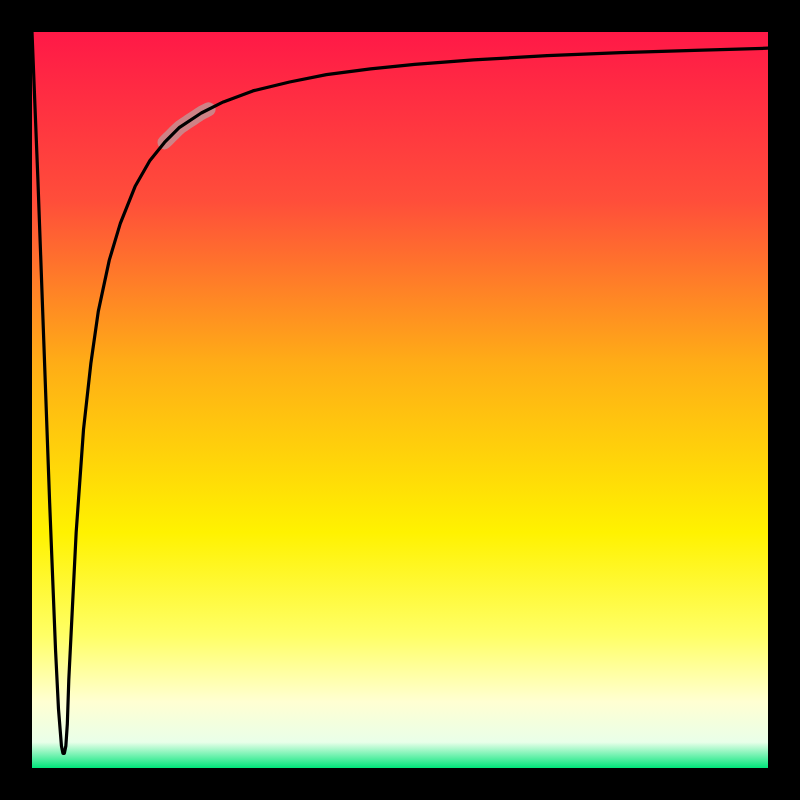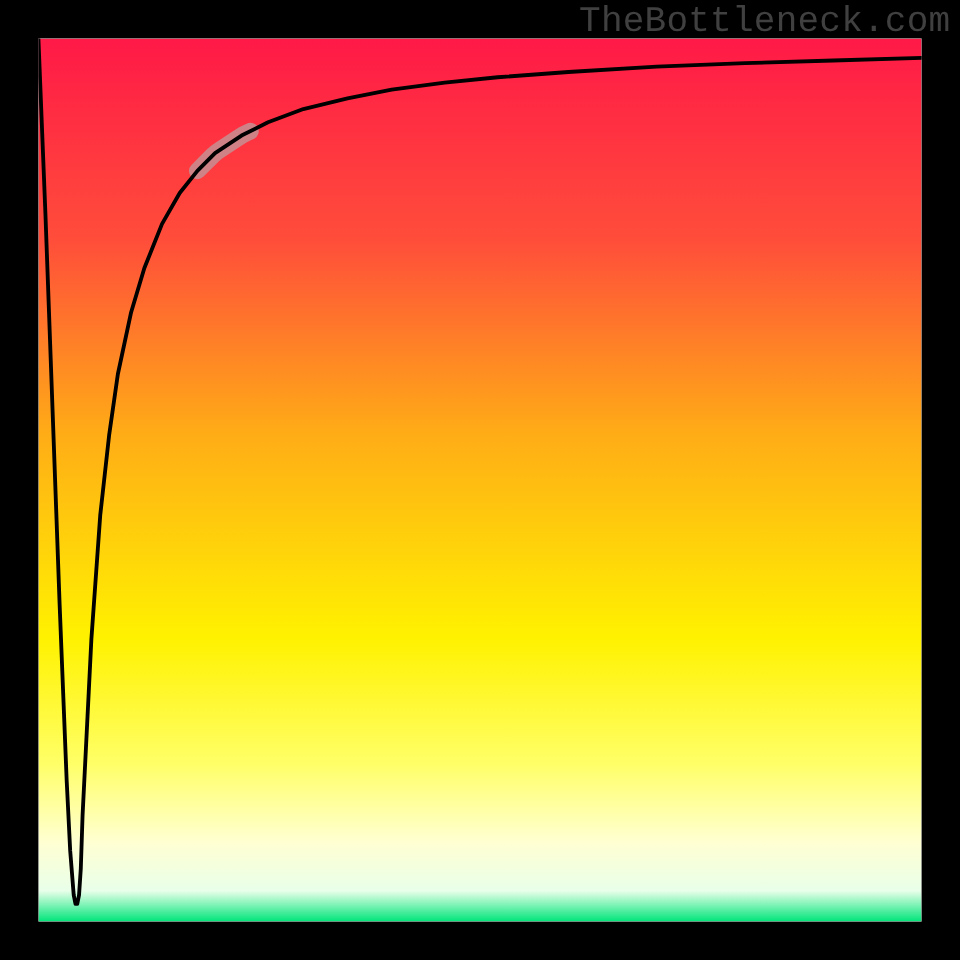--- a/index.html
+++ b/index.html
@@ -10,21 +10,21 @@
   }
   .chart-container {
     position: relative;
     width: 800px;
     height: 800px;
   }
   .watermark {
     position: absolute;
     top: 2px;
     right: 8px;
-    color: #404040;
+    color: #000000;
     font-size: 30px;
     font-family: Liberation Mono, monospace;
     letter-spacing: 0.2px;
     z-index: 10;
   }
   svg {
     display: block;
   }
 </style>
 </head>

